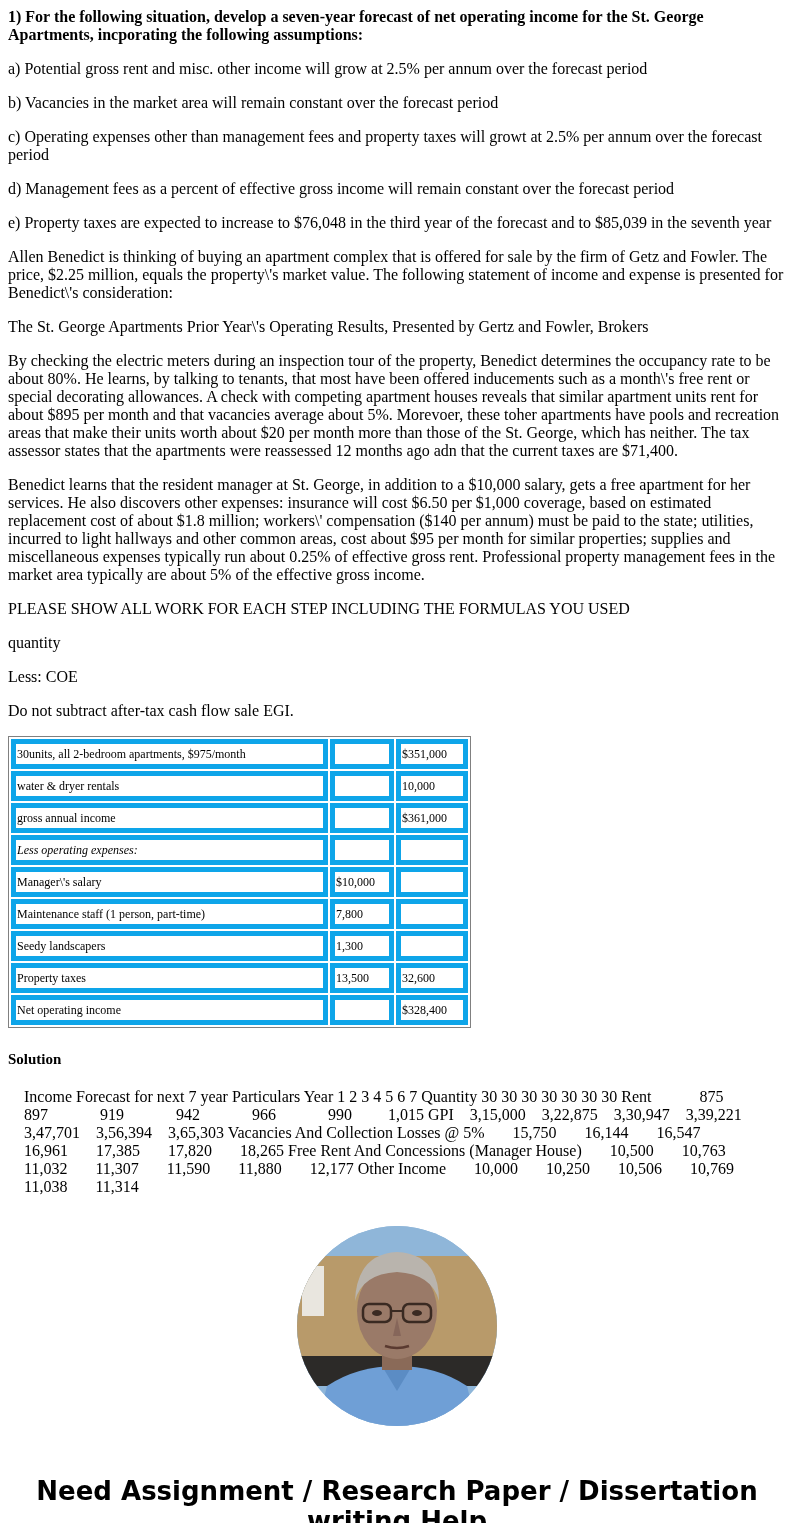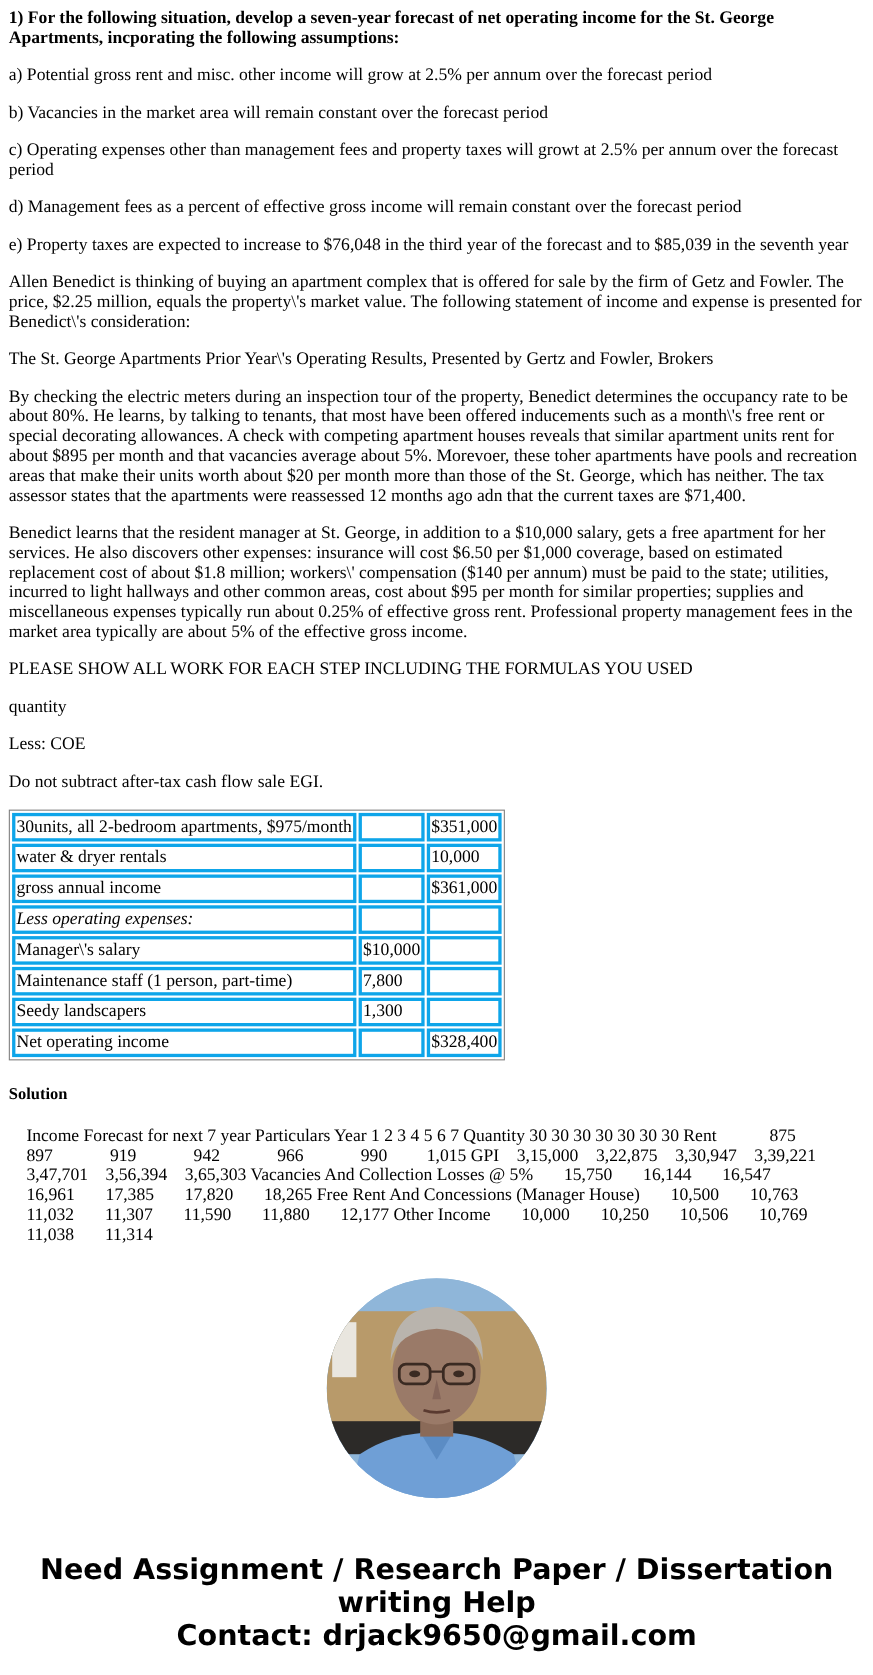--- a/index.html
+++ b/index.html
@@ -13,24 +13,24 @@
     .content { padding: 0 8px; }
     p { margin: 16px 0; }
     p.first { margin-top: 8px; font-weight: bold; }
     table.statement {
       border: 1px solid #808080;
       border-spacing: 2px;
       border-collapse: separate;
       margin: 16px 0 16px 0;
     }
     table.statement td {
-      border: 3px solid #0ea5e9;
+      border: 5px solid #0ea5e9;
       padding: 1px 1px;
       height: 18px;
-      font-size: 16px;
+      font-size: 12px;
       line-height: 18px;
       vertical-align: middle;
       white-space: nowrap;
     }
     table.statement td.c1 { width: 305px; }
     table.statement td.c2 { width: 52px; }
     table.statement td.c3 { width: 60px; }
     td.italic { font-style: italic; }
     h3 {
       font-size: 15px;
@@ -116,20 +116,25 @@
         <td class="c1">Maintenance staff (1 person, part-time)</td>
         <td class="c2">7,800</td>
         <td class="c3"></td>
       </tr>
       <tr>
         <td class="c1">Seedy landscapers</td>
         <td class="c2">1,300</td>
         <td class="c3"></td>
       </tr>
       <tr>
+        <td class="c1">Property taxes</td>
+        <td class="c2">13,500</td>
+        <td class="c3">32,600</td>
+      </tr>
+      <tr>
         <td class="c1">Net operating income</td>
         <td class="c2"></td>
         <td class="c3">$328,400</td>
       </tr>
     </tbody>
   </table>
 
   <h3>Solution</h3>
 
   <p class="solution-text">Income Forecast for next 7 year Particulars Year 1 2 3 4 5 6 7 Quantity 30 30 30 30 30 30 30 Rent            875            897             919             942             966             990         1,015 GPI    3,15,000    3,22,875    3,30,947    3,39,221    3,47,701    3,56,394    3,65,303 Vacancies And Collection Losses @ 5%       15,750       16,144       16,547       16,961       17,385       17,820       18,265 Free Rent And Concessions (Manager House)       10,500       10,763       11,032       11,307       11,590       11,880       12,177 Other Income       10,000       10,250       10,506       10,769       11,038       11,314</p>

